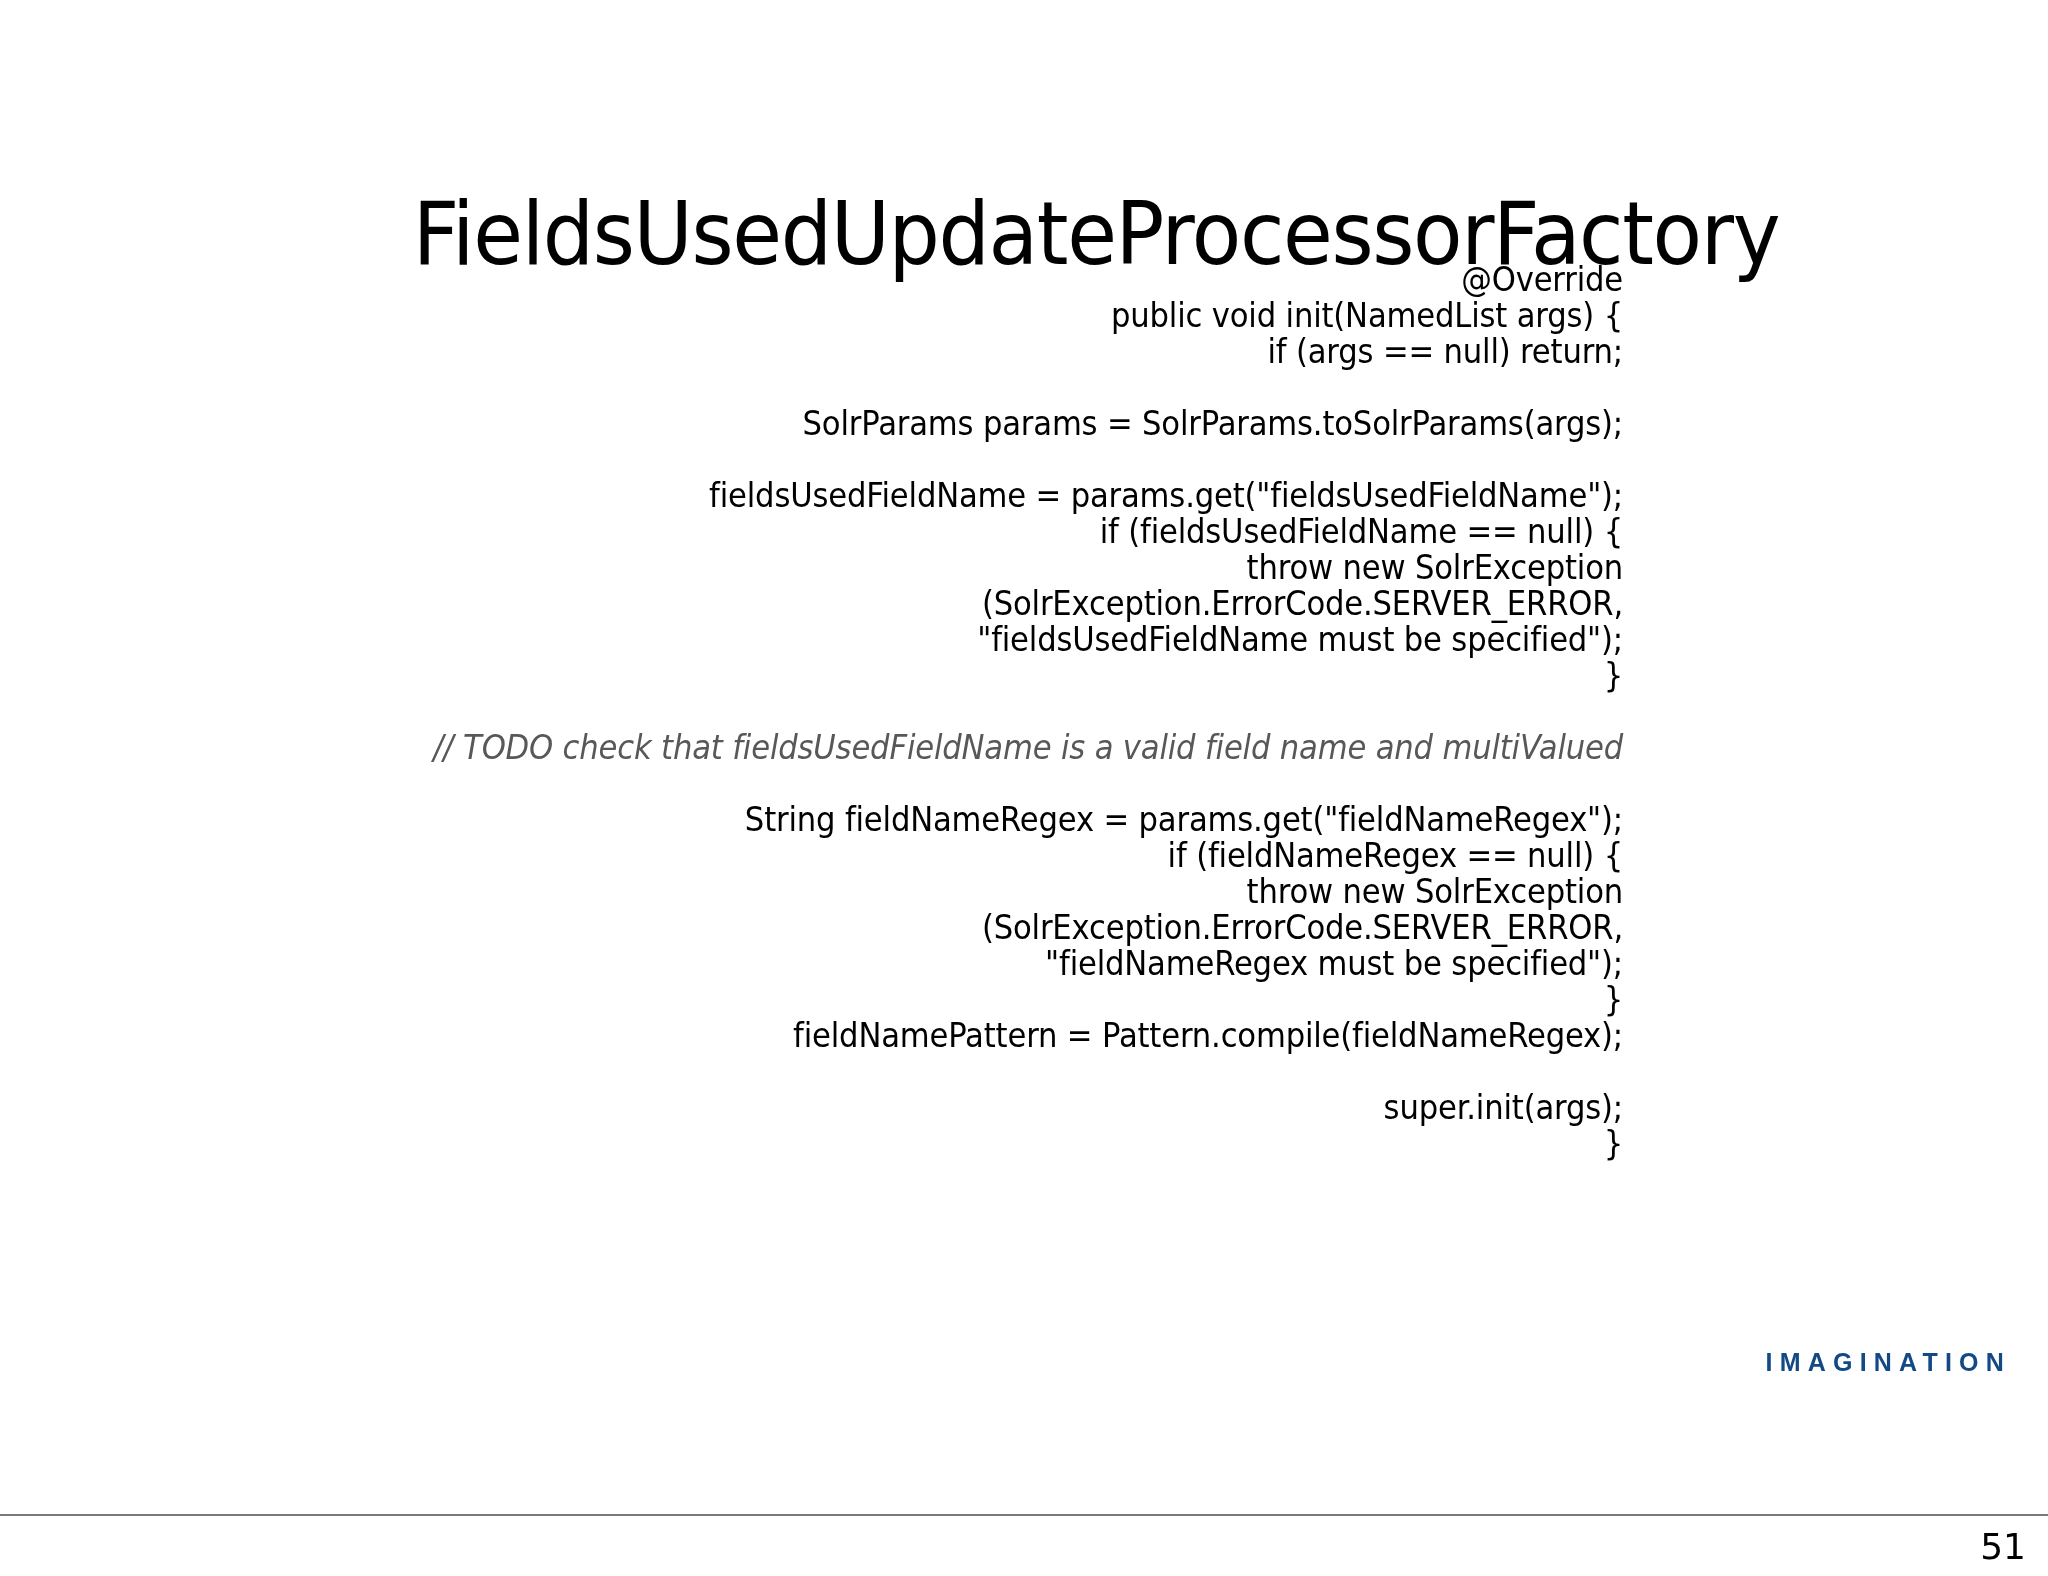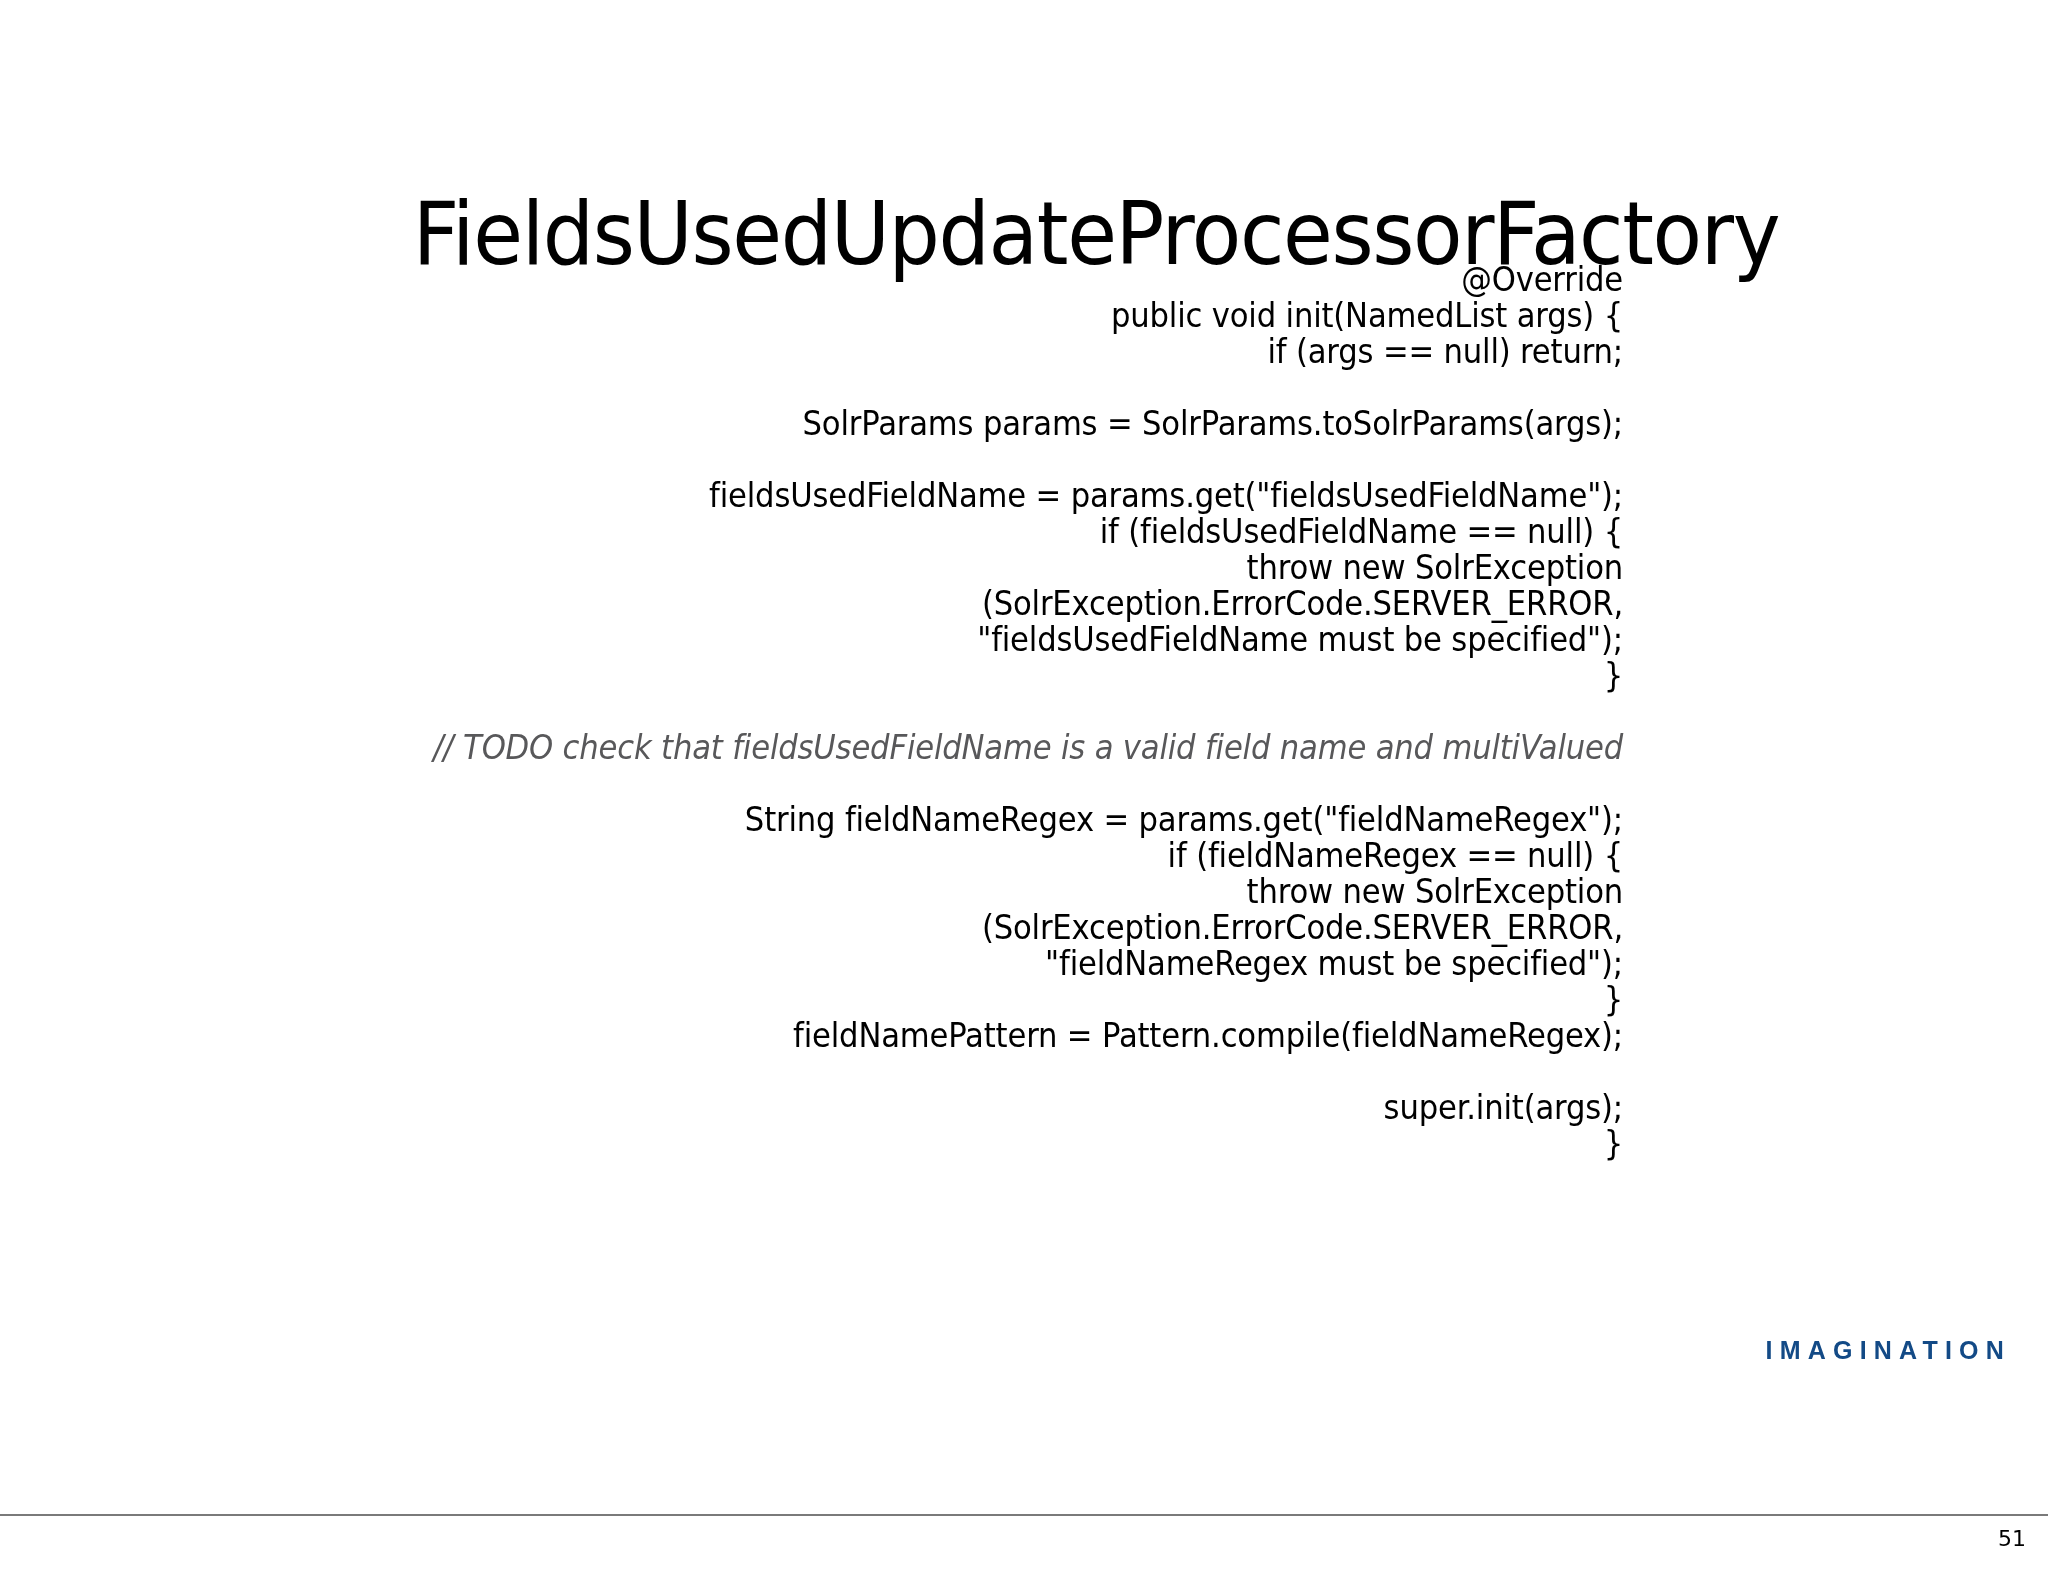--- a/index.html
+++ b/index.html
@@ -80,21 +80,21 @@
     color: #123a72;
     letter-spacing: -1px;
     height: 106px;
   }
   .logo-tag {
     font-family: "Liberation Sans", sans-serif;
     font-weight: bold;
     font-size: 25px;
     letter-spacing: 7.2px;
     color: #134a86;
-    margin-top: 0;
+    margin-top: 12px;
     white-space: nowrap;
   }
   
   .wedge {
     position: absolute;
     width: 0;
     height: 0;
     border-style: solid;
   }
   .wedge-l {
@@ -117,21 +117,21 @@
     top: 1514px;
     width: 2048px;
     height: 2px;
     background: #7a7a7a;
   }
   .page-number {
     position: absolute;
     right: 22px;
     top: 1526px;
     font-family: "DejaVu Sans", sans-serif;
-    font-size: 22px;
+    font-size: 36px;
     color: #000000;
   }
 </style>
 </head>
 <body>
 
 <div class="slide">
 
   <h1 class="slide-title">FieldsUsedUpdateProcessorFactory</h1>
 

